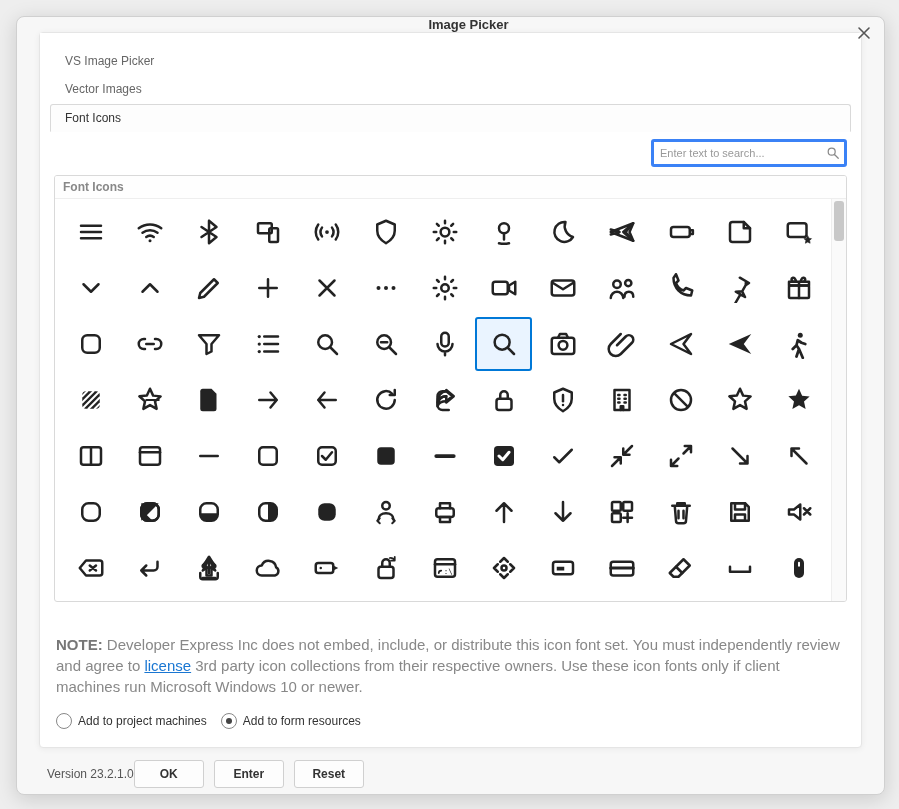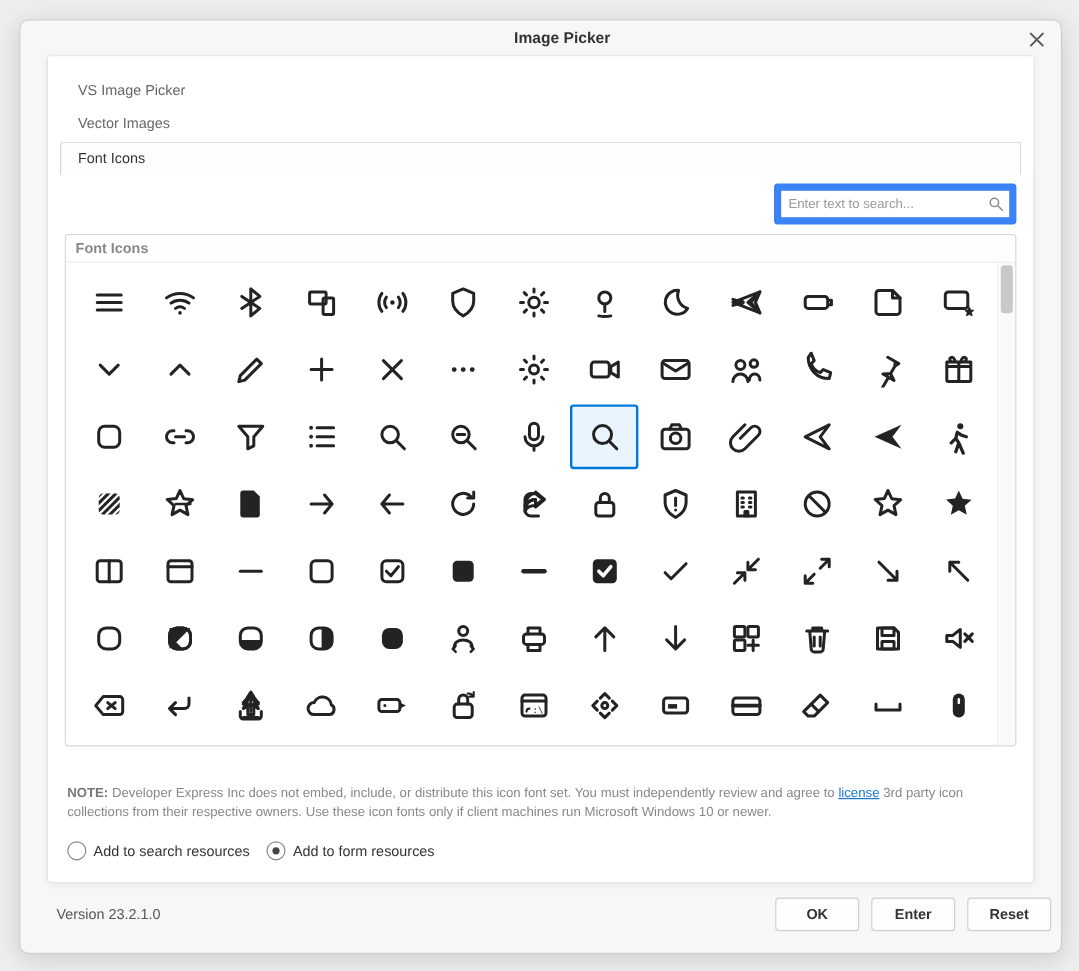--- a/index.html
+++ b/index.html
@@ -12,47 +12,47 @@
   .titlebar .title { font-size:13px; font-weight:700; color:#333; }
   .titlebar .close { position:absolute; right:10px; top:8px; width:18px; height:18px; color:#444; cursor:pointer; }
   .inner {
     flex:1; margin: 0 22px 12px 22px; background:#fff; border:1px solid #e5e5e5; border-radius:4px; box-shadow:0 1px 6px rgba(0,0,0,.06);
     display:flex; flex-direction:column;
   }
   .tabs { display:flex; gap:0; padding: 14px 10px 0 10px; background:#fff;flex-direction:column; }
   .tab { padding:6px 14px; font-size:12px; color:#666; border:1px solid transparent; cursor:pointer; }
   .tab.active { background:#fdfdfd; border-color:#d9d9d9; border-bottom-color:#fdfdfd; color:#333; border-radius:3px 3px 0 0; position:relative; top:1px; }
   .searchbar { display:flex; justify-content:flex-end; padding:8px 14px; }
-  .searchbox { width:190px; height:22px; border:6px solid #3b82f6; border-radius:3px; display:flex; align-items:center; }
+  .searchbox { width:190px; height:22px; border:3px solid #3b82f6; border-radius:3px; display:flex; align-items:center; }
   .searchbox input { flex:1; border:0; outline:0; font-size:11px; padding:0 6px; background:transparent; color:#555; }
   .searchbox input::placeholder { color:#999; }
   .searchbox .sicon { width:18px; color:#888; display:flex; align-items:center; }
   .panel { flex:1; margin:0 14px 10px 14px; border:1px solid #d9d9d9; border-radius:3px; display:flex; flex-direction:column; overflow:hidden; position:relative;}
   .panel-header { padding:4px 8px; font-size:12px; font-weight:600; color:#888; background:#fefefe; border-bottom:1px solid #eee; }
   .iconwrap { flex:1; overflow:hidden; position:relative; display:flex; }
   .grid { flex:1; display:grid; grid-template-columns: repeat(13, 1fr); align-content:start; padding:6px 4px 6px 8px; gap:2px; }
   .cell { height:50px; display:flex; align-items:center; justify-content:center; border:2px solid transparent; border-radius:3px; cursor:pointer; }
   .cell svg { width:30px; height:30px; stroke:#232323; fill:none; stroke-width:2; stroke-linecap:round; stroke-linejoin:round; }
   .cell.solid svg { fill:#232323; stroke:none; }
   .cell.sel { border-color:#0078d7; background:#eaf4ff; }
   .scrollbar { width:14px; background:#fafafa; border-left:1px solid #eee; position:relative; }
   .scrollbar .thumb { position:absolute; top:2px; left:2px; right:2px; height:40px; background:#c8c8c8; border-radius:3px; }
-  .note { font-size:11px; color:#888; padding:4px 16px 10px 16px; line-height:1.4;margin-top:18px; }
+  .note { font-size:15px; color:#888; padding:4px 16px 10px 16px; line-height:1.4;margin-top:18px; }
   .note b { color:#777; }
   .note a { color:#1976d2; text-decoration:underline; }
   .bottombar { display:flex; align-items:center; justify-content:space-between; padding:6px 16px 18px 16px; }
   .radios { display:flex; gap:14px; align-items:center; font-size:12px; color:#333; }
   .radio { display:flex; align-items:center; gap:6px; cursor:pointer; }
   .radio .dot { width:14px; height:14px; border:1px solid #888; border-radius:50%; display:flex; align-items:center; justify-content:center; }
   .radio.checked .dot::after { content:""; width:6px; height:6px; border-radius:50%; background:#444; }
   .colors { display:flex; align-items:center; gap:6px; font-size:12px; color:#555; }
   .sw { width:18px; height:18px; border-radius:2px; cursor:pointer; border:2px solid transparent; box-sizing:border-box; }
   .sw.sel { border-color:#0078d7; }
   .sw.white { border:1px solid #ccc; }
-  .footer { display:flex; align-items:center; justify-content:space-between; padding: 0 8px 18px 30px; }
+  .footer { display:flex; align-items:center; padding: 0 8px 18px 30px; }
   .version { font-size:12px; color:#555; }
   .buttons { display:flex; gap:10px; }
   .btn { min-width:70px; padding:6px 16px; font-size:12px; color:#333; background:#fdfdfd; border:1px solid #d0d0d0; border-radius:3px; cursor:pointer;font-weight:bold; }
 </style>
 </head>
 <body>
 
 <div class="window">
   <div class="titlebar">
     <span class="title">Image Picker</span>
@@ -622,21 +622,21 @@
     </div>
 
     <div class="note">
       <b>NOTE:</b><span> Developer Express Inc does not embed, include, or distribute this icon font set. You must independently review and agree to </span><a href="#">license</a><span> 3rd party icon collections from their respective owners. Use these icon fonts only if client machines run Microsoft Windows 10 or newer.</span>
     </div>
 
     <div class="bottombar">
       <div class="radios">
         <div class="radio">
           <span class="dot"></span>
-          <span>Add to search resources</span>
+          <span>Add to project machines</span>
         </div>
         <div class="radio checked">
           <span class="dot"></span>
           <span>Add to form resources</span>
         </div>
       </div>
     </div>
   </div>
 
   <div class="footer">

